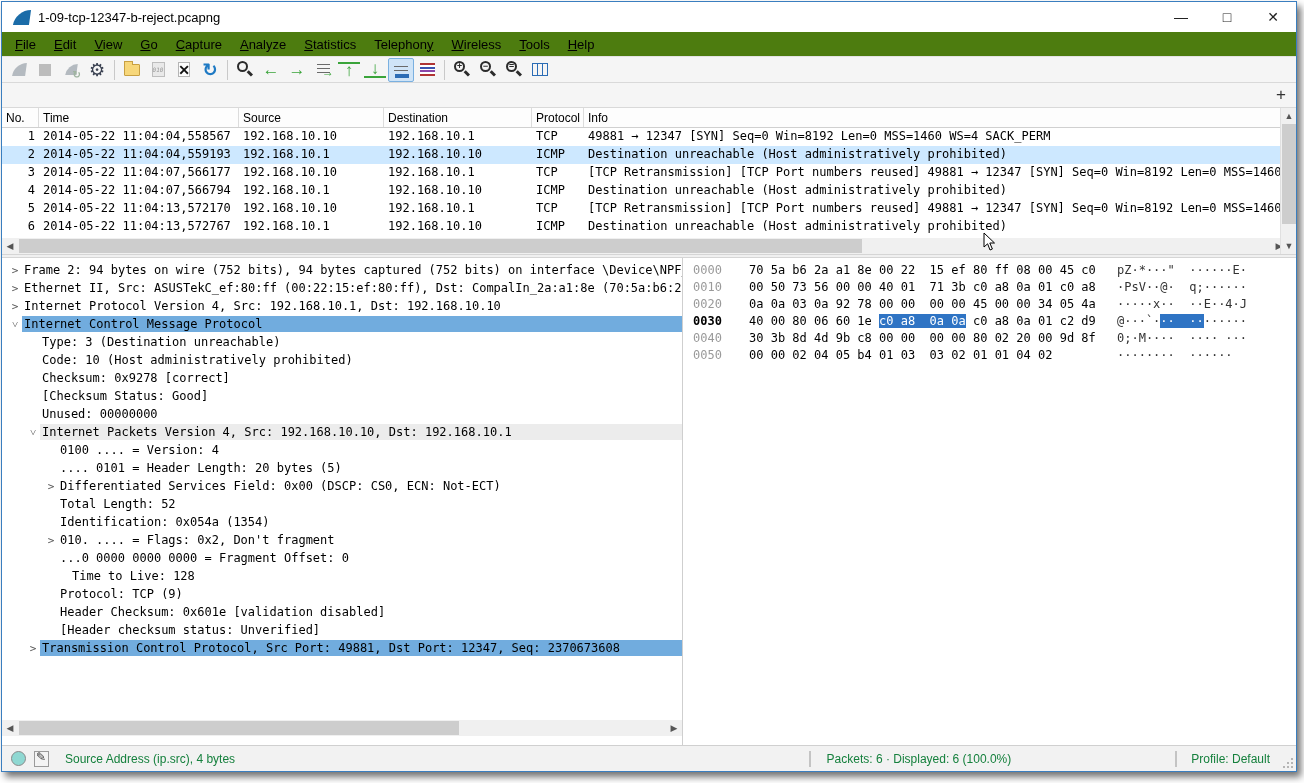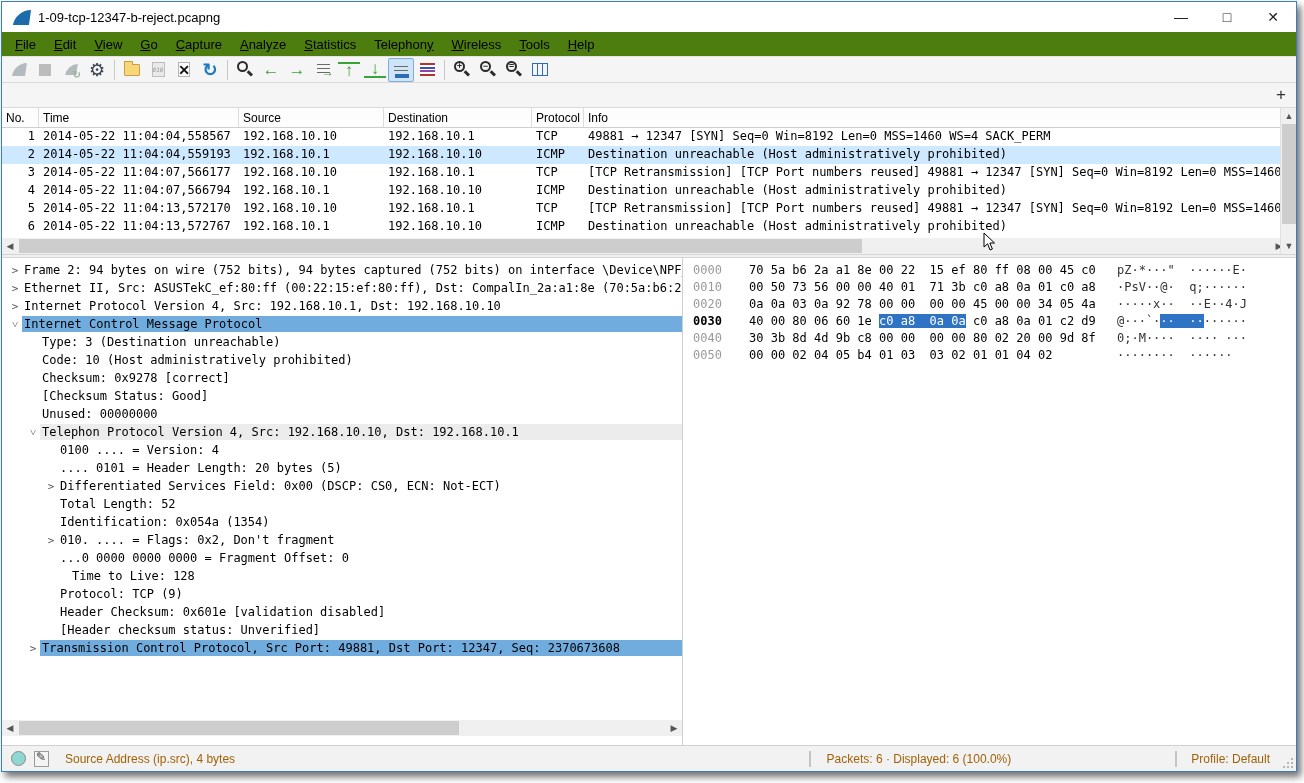--- a/index.html
+++ b/index.html
@@ -83,21 +83,21 @@
   .dhsb{position:absolute;left:0;bottom:10px;width:680px;height:16px;background:#f0f0f0;}
   .dhsb .thumb{position:absolute;left:17px;top:1px;width:440px;height:14px;background:#cdcdcd;}
   .hexpane{flex:1;background:#fff;position:relative;padding:5px 0 0 10px;}
   .hexrow{display:flex;height:17px;font-family:"DejaVu Sans Mono",monospace;font-size:12px;white-space:pre;}
   .hexrow .off{color:#9a9a9a;width:42px;flex-shrink:0;}
   .hexrow.selrow .off{color:#000;font-weight:bold;}
   .hexrow .hexcol{margin-left:14px;width:356px;flex-shrink:0;color:#000;}
   .hexrow .asccol{margin-left:12px;color:#333;}
   .hl{background:#2f74c4;color:#fff;}
   
-  .statusbar{position:absolute;left:0;bottom:0;right:0;height:26px;background:#f2f2f2;border-top:1px solid #d0d0d0;display:flex;align-items:center;font-size:12px;color:#a16207;}
+  .statusbar{position:absolute;left:0;bottom:0;right:0;height:26px;background:#f2f2f2;border-top:1px solid #d0d0d0;display:flex;align-items:center;font-size:12px;color:#15803d;}
   .expert{width:15px;height:15px;border-radius:50%;background:#8fd8d2;border:1px solid #8a8a8a;margin:0 8px 0 9px;}
   .comment{width:15px;height:16px;background:#f4f4f4;border:1px solid #9b9b9b;position:relative;margin-right:16px;}
   .comment::before{content:"✎";position:absolute;left:1px;top:-2px;font-size:12px;color:#333;}
   .sbsep{width:2px;height:16px;border-left:1px solid #c4c4c4;border-right:1px solid #c4c4c4;margin:0 2px;}
   .grip{width:12px;height:12px;margin:8px 2px 0 2px;background:
     radial-gradient(circle at 2px 10px,#b5b5b5 1px,transparent 1.2px),
     radial-gradient(circle at 6px 10px,#b5b5b5 1px,transparent 1.2px),
     radial-gradient(circle at 10px 10px,#b5b5b5 1px,transparent 1.2px),
     radial-gradient(circle at 6px 6px,#b5b5b5 1px,transparent 1.2px),
     radial-gradient(circle at 10px 6px,#b5b5b5 1px,transparent 1.2px),
@@ -350,21 +350,21 @@
           <div class="dline" style="padding-left: 24px;">
             <span class="exp"></span>
             <span class="dtext">[Checksum Status: Good]</span>
           </div>
           <div class="dline" style="padding-left: 24px;">
             <span class="exp"></span>
             <span class="dtext">Unused: 00000000</span>
           </div>
           <div class="dline bg-gray" style="padding-left: 24px;">
             <span class="exp">˅</span>
-            <span class="dtext">Telephon Protocol Version 4, Src: 192.168.10.10, Dst: 192.168.10.1</span>
+            <span class="dtext">Internet Packets Version 4, Src: 192.168.10.10, Dst: 192.168.10.1</span>
           </div>
           <div class="dline" style="padding-left: 42px;">
             <span class="exp"></span>
             <span class="dtext">0100 .... = Version: 4</span>
           </div>
           <div class="dline" style="padding-left: 42px;">
             <span class="exp"></span>
             <span class="dtext">.... 0101 = Header Length: 20 bytes (5)</span>
           </div>
           <div class="dline" style="padding-left: 42px;">

